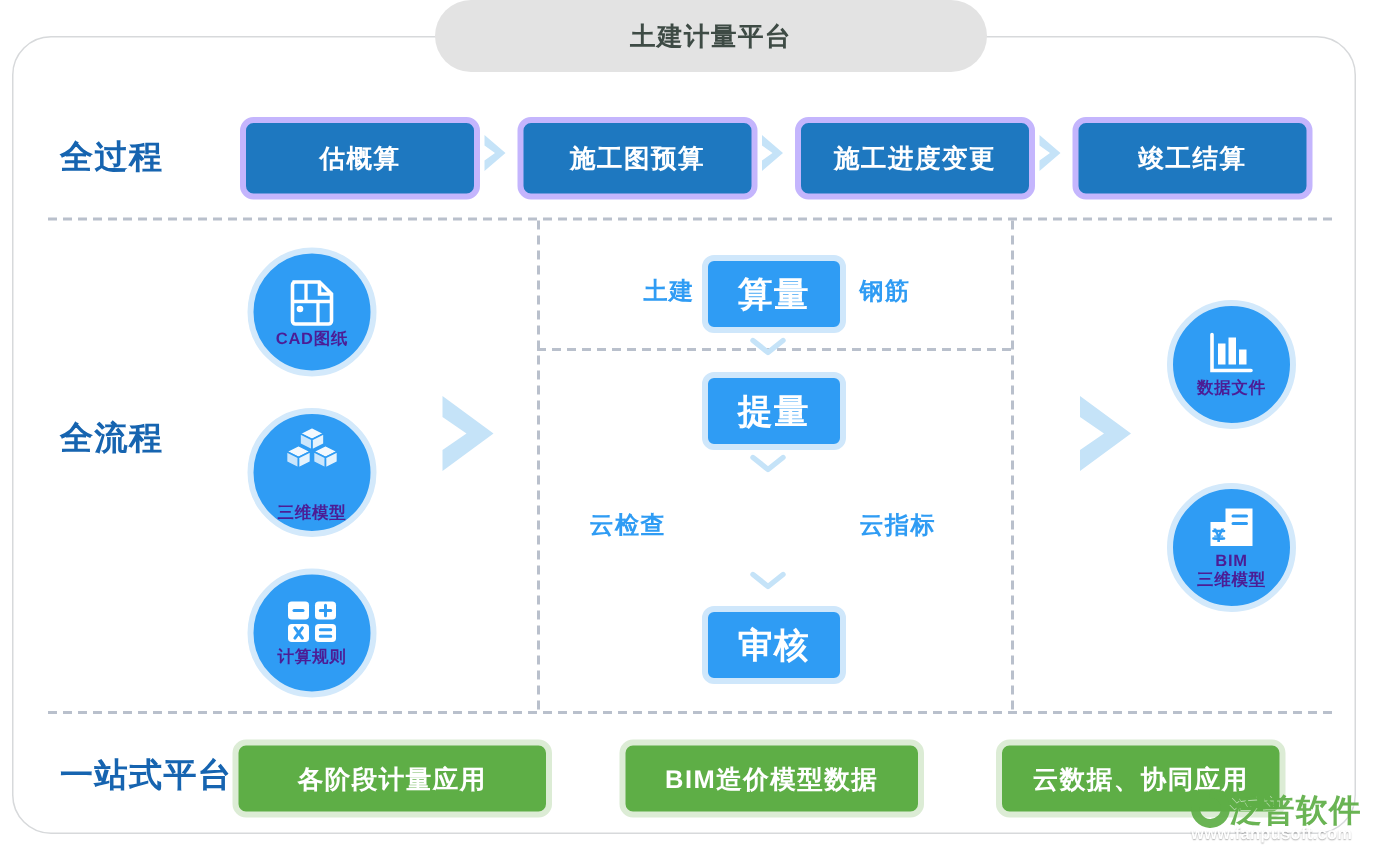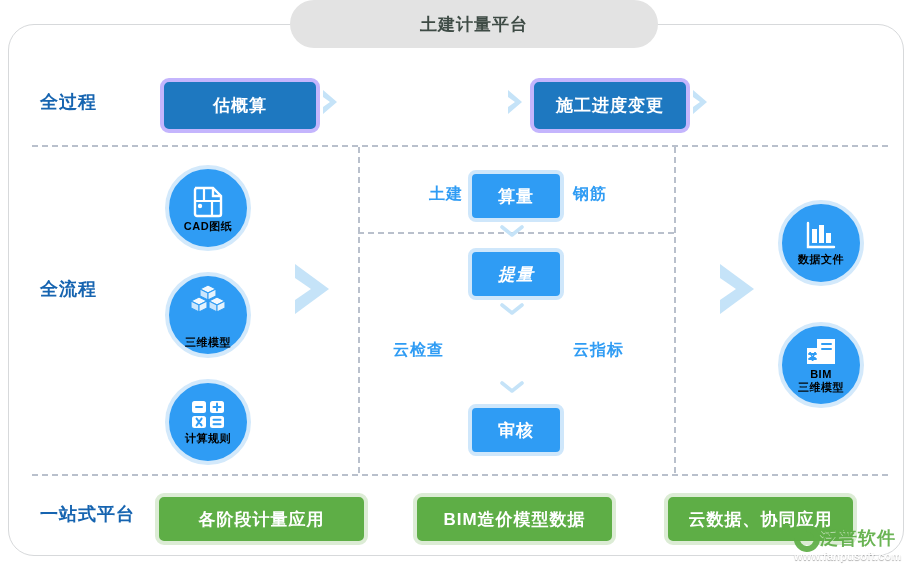--- a/index.html
+++ b/index.html
@@ -21,21 +21,21 @@
   .title-pill{
     position:absolute;left:290px;top:0px;width:368px;height:48px;
     background:#e3e3e3;border-radius:24px;
     display:flex;align-items:center;justify-content:center;
     color:#3e4b45;font-size:17px;font-weight:700;letter-spacing:1px;
     z-index:5;
   }
 
   
   .row-label{
-    position:absolute;color:#1664b0;font-weight:700;font-size:18px;
+    position:absolute;color:#1664b0;font-weight:700;font-size:22px;
     letter-spacing:1px;white-space:nowrap;
   }
   #lbl-process{left:40px;top:90px;}
   #lbl-flow{left:40px;top:277px;}
   #lbl-platform{left:40px;top:502px;}
 
   
   .hdivider{
     position:absolute;height:0;border-top:2px dashed #b9c0cc;
   }
@@ -75,44 +75,44 @@
   
   .chev-lg{position:absolute;width:42px;height:54px;}
   #chev-mid-left{left:290px;top:262px;}
   #chev-mid-right{left:715px;top:262px;}
 
   
   .circle{
     position:absolute;width:78px;height:78px;border-radius:50%;
     background:#2f9cf4;border:4px solid #d3e9fb;box-sizing:content-box;
     display:flex;flex-direction:column;align-items:center;justify-content:center;
-    color:#000000;
+    color:#4c1d95;
   }
   .circle .glyph{display:block;line-height:0;margin-bottom:2px;}
   .circle .clabel{
     font-size:11px;font-weight:700;text-align:center;line-height:12px;
     letter-spacing:0.5px;white-space:pre-line;
   }
   #circ-cad{left:165px;top:165px;}
   #circ-3d{left:165px;top:272px;gap:19px;}
   #circ-calc{left:165px;top:379px;}
   #circ-data{left:778px;top:200px;}
   #circ-bim{left:778px;top:322px;}
   #circ-bim .clabel{line-height:13px;}
 
   
   .cbox{
     position:absolute;width:88px;height:44px;
     background:#2f9cf4;border-radius:8px;
     border:4px solid #cfe7fb;box-sizing:content-box;
     display:flex;align-items:center;justify-content:center;
-    color:#ffffff;font-size:17px;font-weight:700;letter-spacing:1px;
+    color:#ffffff;font-size:23px;font-weight:700;letter-spacing:1px;
   }
   #cbox-0{left:468px;top:170px;}
-  #cbox-1{left:468px;top:248px;font-style:italic;}
+  #cbox-1{left:468px;top:248px;}
   #cbox-2{left:468px;top:326px;}
   #cbox-3{left:468px;top:404px;}
 
   .side-text{
     position:absolute;color:#2f9cf4;font-size:16px;font-weight:700;
     letter-spacing:1px;white-space:nowrap;
   }
   #side-l0{left:429px;top:184px;}
   #side-r0{left:573px;top:184px;}
   #side-l1{left:393px;top:340px;}
@@ -137,21 +137,21 @@
   #gbox-1{left:413px;top:493px;width:195px;}
   #gbox-2{left:664px;top:493px;width:185px;}
 
   
   .watermark{
     position:absolute;left:792px;top:524px;width:122px;height:44px;
     opacity:.92;pointer-events:none;
   }
   .wm-text{
     position:absolute;left:28px;top:2px;
-    color:#5eae46;font-size:18px;font-weight:700;letter-spacing:1px;
+    color:#5eae46;font-size:21px;font-weight:700;letter-spacing:1px;
     text-shadow:0 1px 0 rgba(255,255,255,.6);
   }
   .wm-url{
     position:absolute;left:2px;top:26px;
     color:#ffffff;font-size:11px;font-weight:700;letter-spacing:0.2px;
     text-shadow:0 1px 1px rgba(0,0,0,.35);
   }
 </style>
 </head>
 <body>
@@ -166,27 +166,29 @@
 
   <div class="hdivider" id="div-top"></div>
   <div class="hdivider" id="div-bottom"></div>
 
   <div class="row-label" id="lbl-process">全过程</div>
 
   <div class="pbox" id="pbox-0">估概算</div>
   <svg class="chev-sm" id="chev-t0" viewBox="0 0 20 26">
     <path d="M3 1 L17 13 L3 25 L3 18 L10 13 L3 8 Z" fill="#c5e3f8"></path>
   </svg>
+  <div class="pbox" id="pbox-1">施工图预算</div>
   <svg class="chev-sm" id="chev-t1" viewBox="0 0 20 26">
     <path d="M3 1 L17 13 L3 25 L3 18 L10 13 L3 8 Z" fill="#c5e3f8"></path>
   </svg>
   <div class="pbox" id="pbox-2">施工进度变更</div>
   <svg class="chev-sm" id="chev-t2" viewBox="0 0 20 26">
     <path d="M3 1 L17 13 L3 25 L3 18 L10 13 L3 8 Z" fill="#c5e3f8"></path>
   </svg>
+  <div class="pbox" id="pbox-3">竣工结算</div>
 
   <div class="row-label" id="lbl-flow">全流程</div>
 
   <div class="circle" id="circ-cad">
     <span class="glyph">
       <svg width="34" height="34" viewBox="0 0 34 34">
         <path d="M4 4 h18 l8 8 v18 a2 2 0 0 1 -2 2 H6 a2 2 0 0 1 -2 -2 V6 a2 2 0 0 1 2 -2 z" fill="none" stroke="#ffffff" stroke-width="2.4"></path>
         <path d="M22 4 v8 h8" fill="none" stroke="#ffffff" stroke-width="2.4"></path>
         <path d="M4 17 h26 M13 4 v13 M21 17 v15" fill="none" stroke="#ffffff" stroke-width="2.2"></path>
         <circle cx="9" cy="22" r="2.2" fill="#ffffff"></circle>

